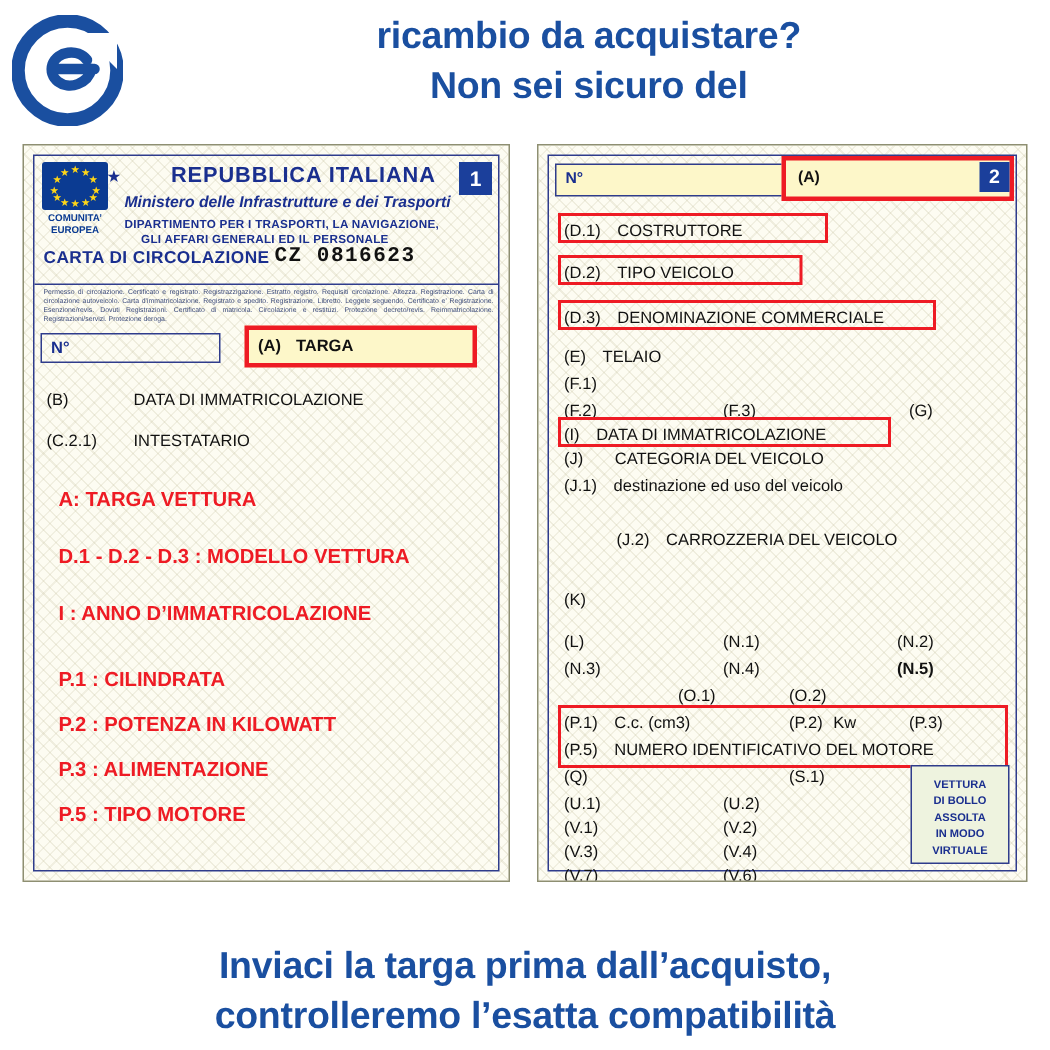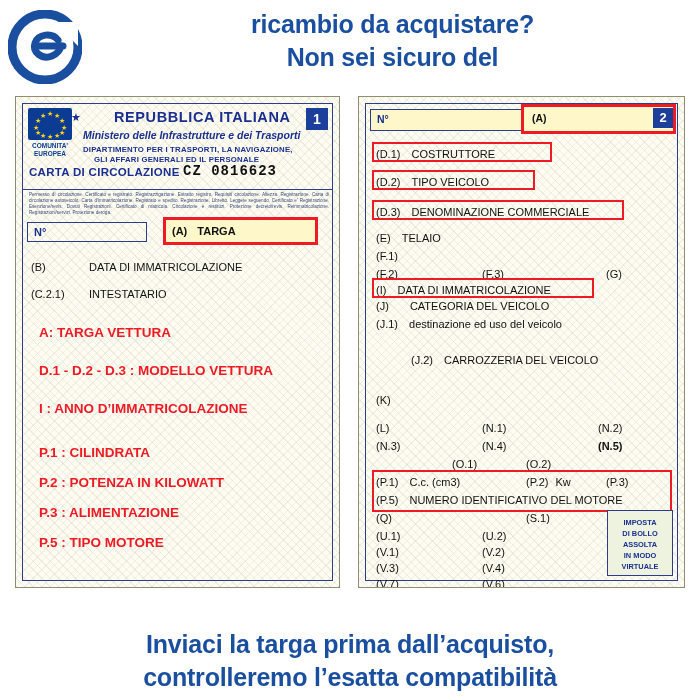--- a/index.html
+++ b/index.html
@@ -653,21 +653,21 @@
       <div class="r-field" style="left:10px; top:440px;"></div>
 
       <div class="r-field" style="left:10px; top:474px;">
         <span>(V.7)</span>
       </div>
       <div class="r-field" style="left:116px; top:474px;">
         <span>(V.6)</span>
       </div>
 
       <div class="stamp-box">
-        <div>IMPOSTA</div>
+        <div>VETTURA</div>
         <div>DI BOLLO</div>
         <div>ASSOLTA</div>
         <div>IN MODO</div>
         <div>VIRTUALE</div>
       </div>
 
     </div>
   </div>
 
 </div>

